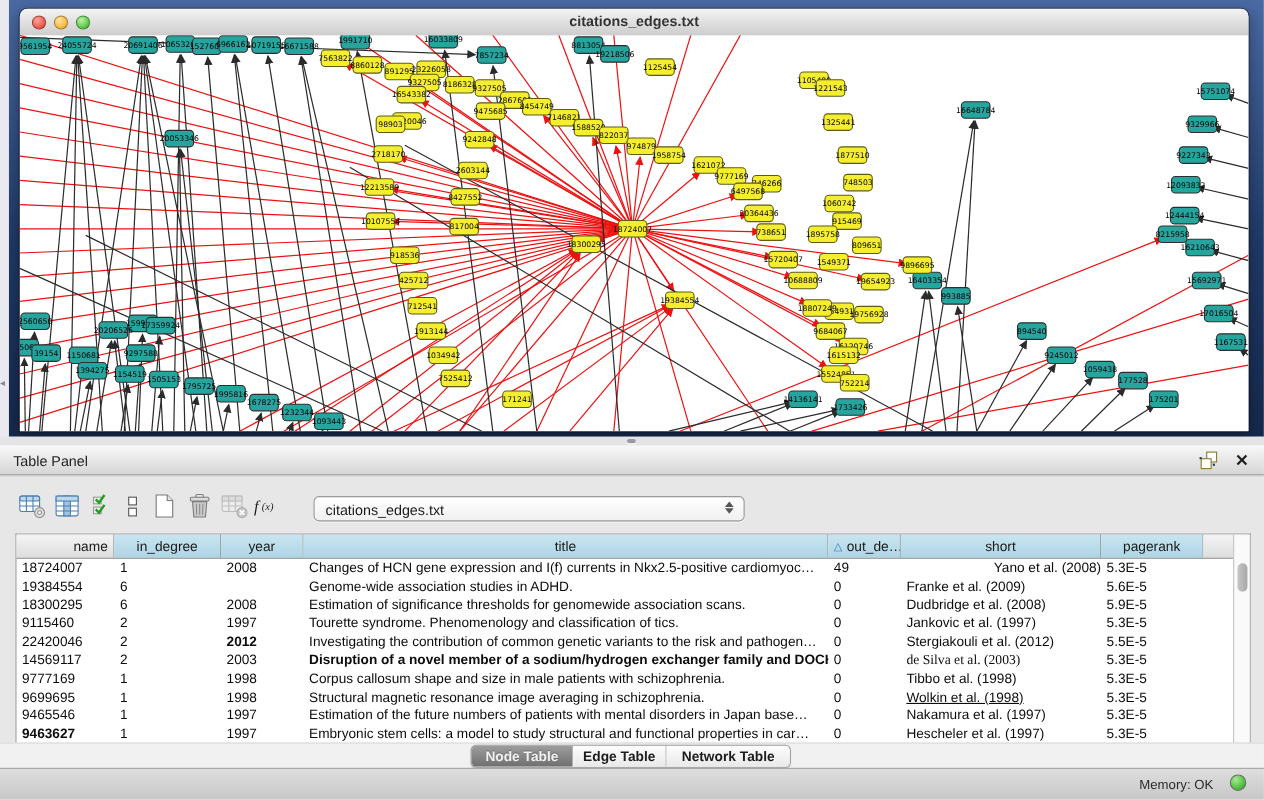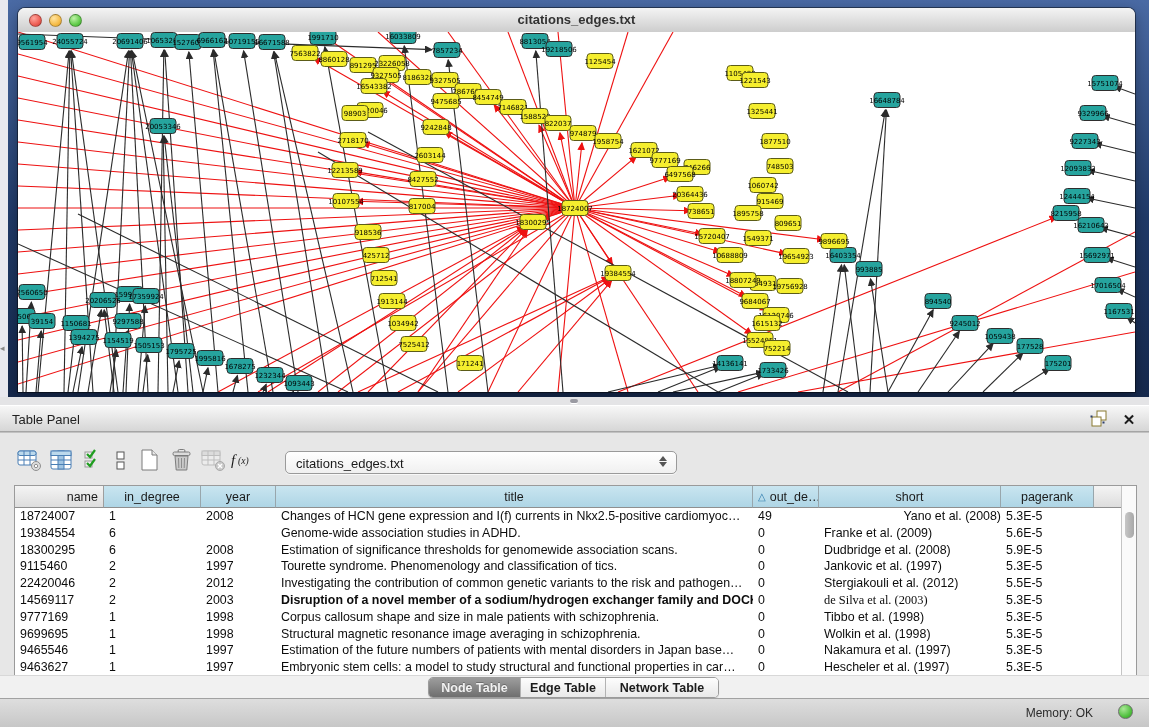--- a/index.html
+++ b/index.html
@@ -60,21 +60,21 @@
 
   
   .tabstrip{position:absolute;left:0;top:242px;width:1149px;height:24px;background:#f1f1f1;border-top:1px solid #d8d8d8;box-sizing:border-box;}
   .seg{position:absolute;left:428px;top:1px;height:21px;display:flex;border:1px solid #9b9b9b;border-radius:5px;overflow:hidden;background:#fff;box-sizing:border-box;box-shadow:0 1px 1px rgba(0,0,0,.12);}
   .seg-btn{height:100%;display:flex;align-items:center;justify-content:center;font-size:12.5px;font-weight:bold;color:#1c1c1c;background:linear-gradient(#fdfdfd,#e9e9e9);border-right:1px solid #b3b3b3;box-sizing:border-box;}
   .seg-btn:last-child{border-right:none;}
   .seg-btn.active{background:linear-gradient(#9d9d9d,#6f6f6f);color:#f2f2f2;text-shadow:0 -1px 0 rgba(0,0,0,.25);}
 
   
   .statusbar{position:absolute;left:0;top:698px;width:1149px;height:29px;background:linear-gradient(#dedede,#c7c7c7);border-top:1px solid #a2a2a2;box-sizing:border-box;}
-  .mem-label{position:absolute;right:56px;top:7px;font-size:12px;color:#2b2b2b;}
+  .mem-label{position:absolute;right:46px;top:7px;font-size:12px;color:#2b2b2b;}
   .mem-dot{position:absolute;right:16px;top:5px;width:15px;height:15px;border-radius:50%;background:radial-gradient(circle at 35% 30%,#a9e896,#4cbe3a 65%,#2f9a22);border:1px solid #6d6d6d;box-sizing:border-box;}
 </style>
 </head>
 <body>
 
 <div class="screen">
 
   <div class="net-frame">
     <div class="net-window">
       <div class="titlebar">
@@ -851,21 +851,21 @@
             <div class="td" style="width: 97px;">2</div>
             <div class="td" style="width: 75px;">1997</div>
             <div class="td" style="width: 477px;">Tourette syndrome. Phenomenology and classification of tics.</div>
             <div class="td" style="width: 66px;">0</div>
             <div class="td" style="width: 182px;">Jankovic et al. (1997)</div>
             <div class="td" style="width: 93px;">5.3E-5</div>
           </div>
           <div class="tr">
             <div class="td" style="width: 89px;">22420046</div>
             <div class="td" style="width: 97px;">2</div>
-            <div class="td" style="width: 75px;">2012</div>
+            <div class="td" style="width: 75px; font-weight: bold;">2012</div>
             <div class="td" style="width: 477px;">Investigating the contribution of common genetic variants to the risk and pathogen…</div>
             <div class="td" style="width: 66px;">0</div>
             <div class="td" style="width: 182px;">Stergiakouli et al. (2012)</div>
             <div class="td" style="width: 93px;">5.5E-5</div>
           </div>
           <div class="tr">
             <div class="td" style="width: 89px;">14569117</div>
             <div class="td" style="width: 97px;">2</div>
             <div class="td" style="width: 75px;">2003</div>
             <div class="td" style="width: 477px; font-weight: bold;">Disruption of a novel member of a sodium/hydrogen exchanger family and DOCK…</div>
@@ -881,34 +881,34 @@
             <div class="td" style="width: 66px;">0</div>
             <div class="td" style="width: 182px;">Tibbo et al. (1998)</div>
             <div class="td" style="width: 93px;">5.3E-5</div>
           </div>
           <div class="tr">
             <div class="td" style="width: 89px;">9699695</div>
             <div class="td" style="width: 97px;">1</div>
             <div class="td" style="width: 75px;">1998</div>
             <div class="td" style="width: 477px;">Structural magnetic resonance image averaging in schizophrenia.</div>
             <div class="td" style="width: 66px;">0</div>
-            <div class="td" style="width: 182px;">Wolkin et al. (1998)</div>
+            <div class="td" style="width: 182px; text-decoration: underline;">Wolkin et al. (1998)</div>
             <div class="td" style="width: 93px;">5.3E-5</div>
           </div>
           <div class="tr">
             <div class="td" style="width: 89px;">9465546</div>
             <div class="td" style="width: 97px;">1</div>
             <div class="td" style="width: 75px;">1997</div>
             <div class="td" style="width: 477px;">Estimation of the future numbers of patients with mental disorders in Japan base…</div>
             <div class="td" style="width: 66px;">0</div>
             <div class="td" style="width: 182px;">Nakamura et al. (1997)</div>
             <div class="td" style="width: 93px;">5.3E-5</div>
           </div>
           <div class="tr">
-            <div class="td" style="width: 89px;">9463627</div>
+            <div class="td" style="width: 89px; font-weight: bold;">9463627</div>
             <div class="td" style="width: 97px;">1</div>
             <div class="td" style="width: 75px;">1997</div>
             <div class="td" style="width: 477px;">Embryonic stem cells: a model to study structural and functional properties in car…</div>
             <div class="td" style="width: 66px;">0</div>
             <div class="td" style="width: 182px;">Hescheler et al. (1997)</div>
             <div class="td" style="width: 93px;">5.3E-5</div>
           </div>
         </div>
       <div class="vscroll">
           <div class="vthumb"></div>

